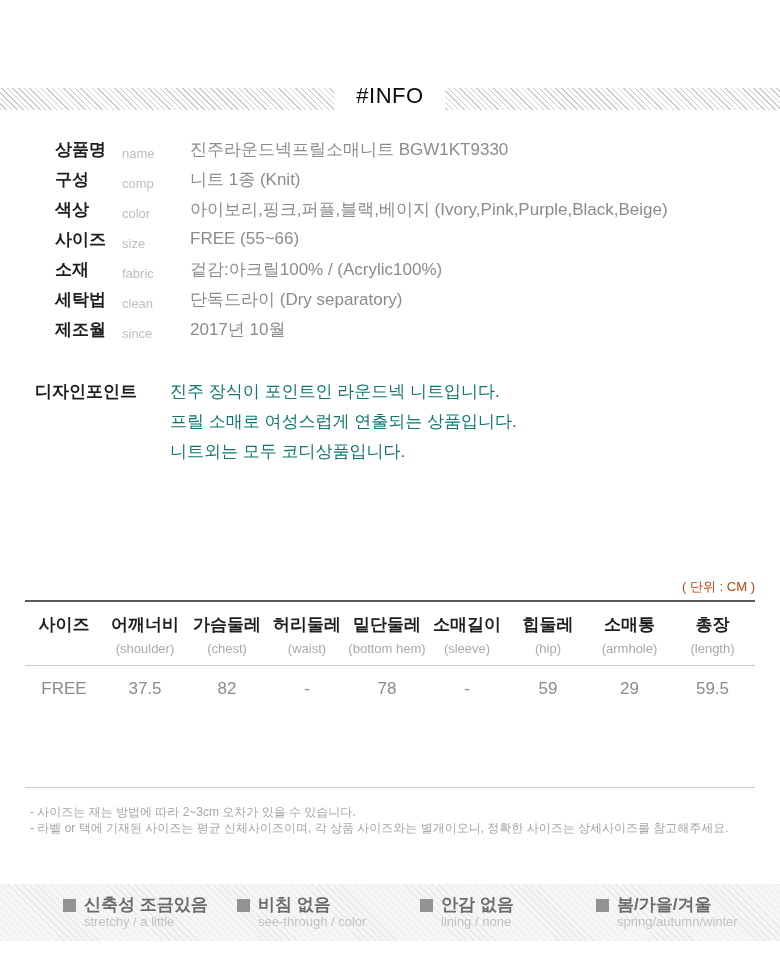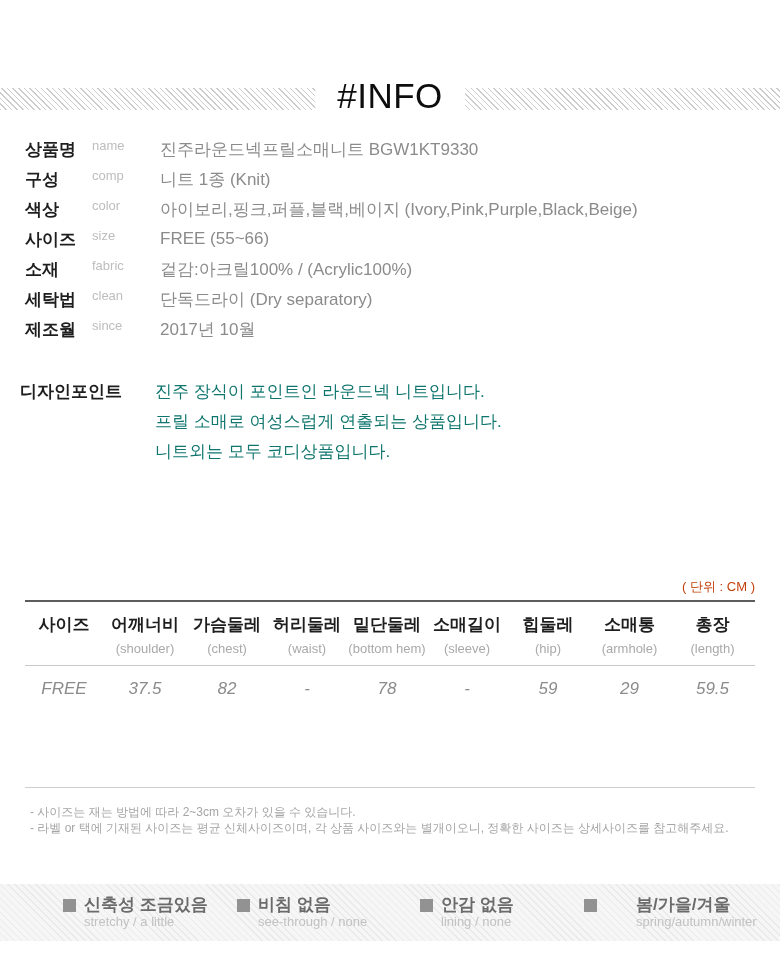--- a/index.html
+++ b/index.html
@@ -10,66 +10,66 @@
   
   .stripe-band {
     position:absolute; left:0; top:88px; width:780px; height:22px;
     background-image:repeating-linear-gradient(45deg, rgba(0,0,0,0.20) 0, rgba(0,0,0,0.20) 1px, transparent 1px, transparent 4px);
   }
   .title-box {
     position:absolute; left:50%; top:74px; transform:translateX(-50%);
     background:#fff; padding:0 22px; height:44px; display:flex; align-items:center;
   }
   .title-box .title-text {
-    font-size:35px; font-weight:500; color:#0d0d0d; letter-spacing:0.5px; white-space:nowrap;
+    font-size:22px; font-weight:500; color:#0d0d0d; letter-spacing:0.5px; white-space:nowrap;
   }
 
   
   .info-list { position:absolute; left:25px; top:134px; width:730px; }
   .info-row { display:flex; height:30px; align-items:center; }
-  .label-col { width:135px; flex:none; display:flex; align-items:flex-start; }
+  .label-col { width:135px; flex:none; display:flex; align-items:flex-end;margin-left:30px; }
   .k-label {
     display:inline-block; width:58px; font-size:17px; font-weight:600; color:#1e1e1e;
     text-align:justify; text-align-last:justify; white-space:nowrap;
   }
   .e-label { font-size:13px; color:#bdbdbd; margin-left:9px; white-space:nowrap; }
   .info-value { flex:1; font-size:17px; color:#8b8b8b; white-space:nowrap; }
 
   
-  .design-point { position:absolute; left:20px; top:377px; width:730px; display:flex; }
+  .design-point { position:absolute; left:35px; top:377px; width:730px; display:flex; }
   .dp-label { width:135px; flex:none; font-size:17px; font-weight:600; color:#1e1e1e; line-height:30px; }
   .dp-lines { flex:1; }
   .dp-line { font-size:17px; color:#0f766e; line-height:30px; white-space:nowrap; }
 
   
   .unit-note { position:absolute; right:25px; top:578px; font-size:13px; color:#c2410c; }
   .size-table { position:absolute; left:25px; top:600px; width:730px; border-top:2px solid #5c5c5c; }
   .st-grid { display:grid; grid-template-columns:78px 84px 80px 80px 80px 80px 82px 81px 85px; }
   .st-head { padding-top:11px; padding-bottom:9px; border-bottom:1px solid #c9c9c9; }
   .st-col { text-align:center; }
   .st-ko { font-size:17px; font-weight:600; color:#1e1e1e; white-space:nowrap; }
   .st-en { font-size:13px; color:#a9a9a9; margin-top:5px; white-space:nowrap; min-height:15px; }
-  .st-row { height:46px; align-items:center;font-style:italic; }
+  .st-row { height:46px; align-items:center; }
   .st-cell { text-align:center; font-size:17px; color:#8b8b8b; white-space:nowrap; }
 
   
   .note-divider { position:absolute; left:25px; top:787px; width:730px; height:1px; background:#cfcfcf; }
   .notes { position:absolute; left:30px; top:804px; width:725px; }
   .note-line { font-size:12px; color:#a5a5a5; line-height:16px; white-space:nowrap; }
 
   
   .attr-bar {
     position:absolute; left:0; top:884px; width:780px; height:57px; background-color:#f6f6f6;
     background-image:repeating-linear-gradient(45deg, rgba(0,0,0,0.05) 0, rgba(0,0,0,0.05) 1px, transparent 1px, transparent 5px);
   }
   .attr-item { position:absolute; top:11px; display:flex; }
   .attr-item.i0 { left:63px; }
   .attr-item.i1 { left:237px; }
   .attr-item.i2 { left:420px; }
-  .attr-item.i3 { left:584px;gap:31px; }
+  .attr-item.i3 { left:596px; }
   .attr-bullet { width:13px; height:13px; background:#929292; margin-top:4px; margin-right:8px; flex:none; }
   .attr-ko { font-size:17px; font-weight:700; color:#6b6b6b; line-height:19px; white-space:nowrap; }
   .attr-en { font-size:13px; color:#c2c2c2; line-height:15px; white-space:nowrap; }
 </style>
 </head>
 <body>
 
 <div class="page">
 
   <div class="stripe-band"></div>
@@ -202,21 +202,21 @@
       <span class="attr-bullet"></span>
       <span>
         <div class="attr-ko">신축성 조금있음</div>
         <div class="attr-en">stretchy / a little</div>
       </span>
     </div>
     <div class="attr-item i1">
       <span class="attr-bullet"></span>
       <span>
         <div class="attr-ko">비침 없음</div>
-        <div class="attr-en">see-through / none</div>
+        <div class="attr-en">see-through / color</div>
       </span>
     </div>
     <div class="attr-item i2">
       <span class="attr-bullet"></span>
       <span>
         <div class="attr-ko">안감 없음</div>
         <div class="attr-en">lining / none</div>
       </span>
     </div>
     <div class="attr-item i3">

